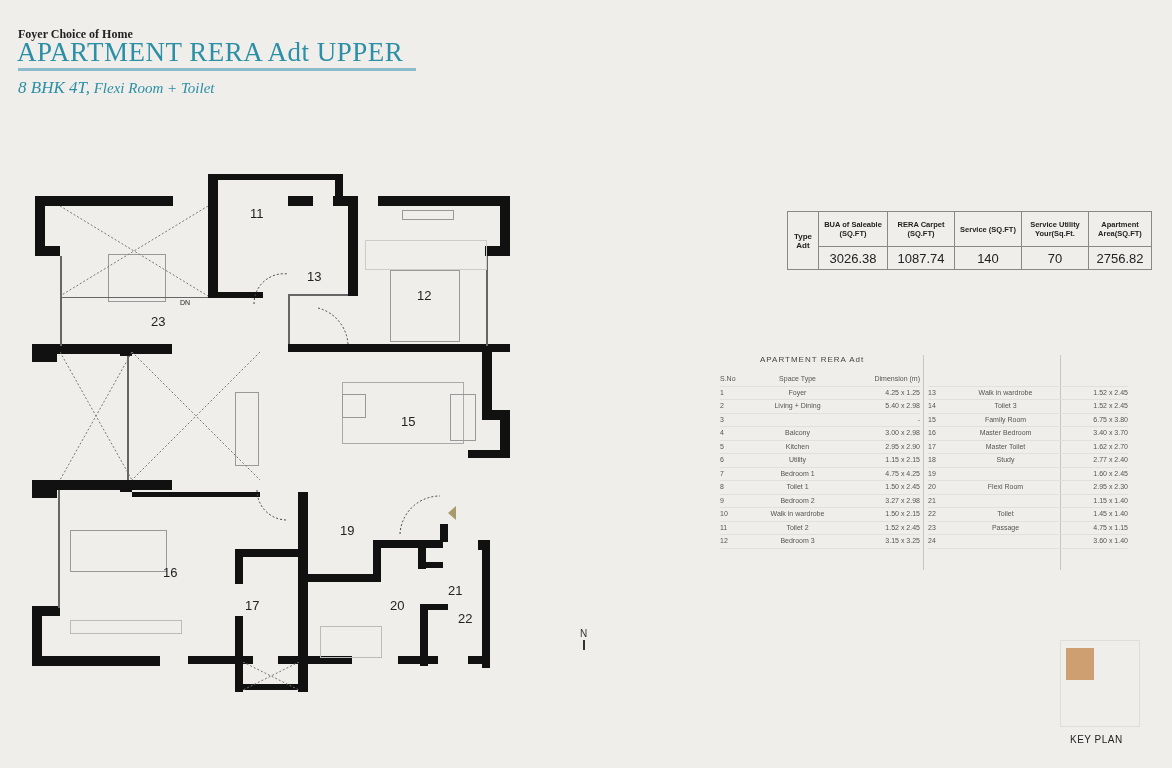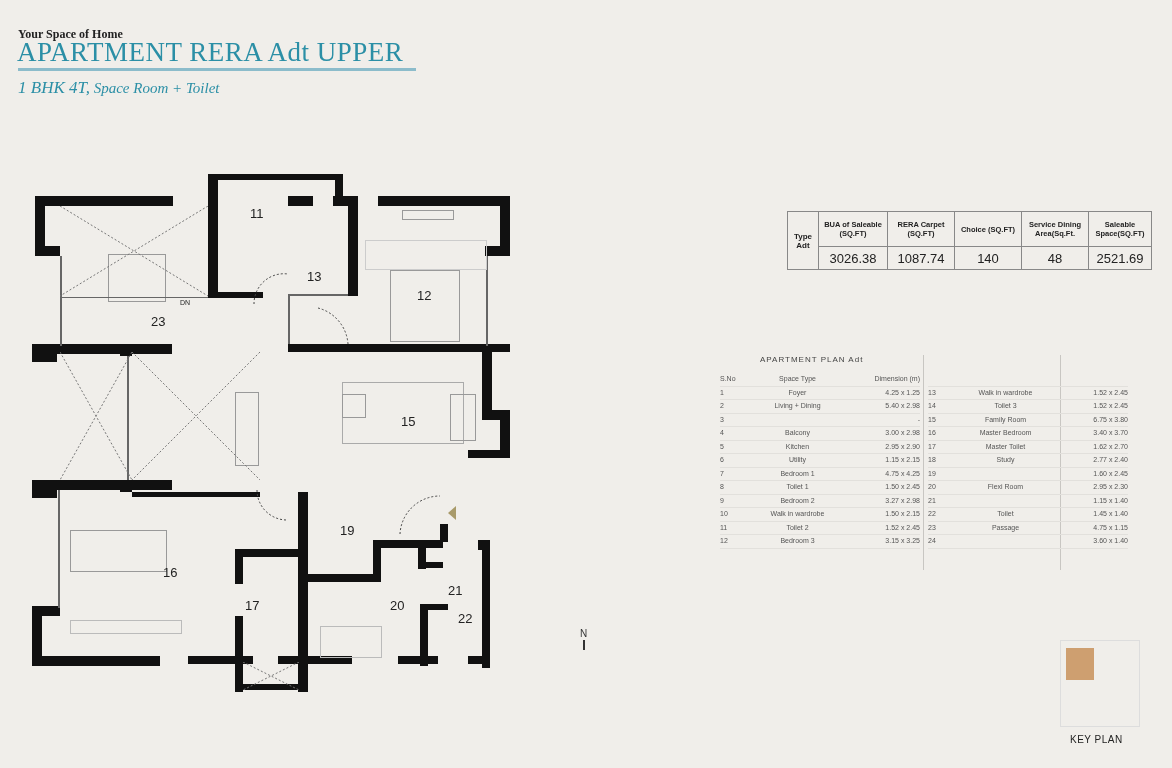--- a/index.html
+++ b/index.html
@@ -33,25 +33,25 @@
   .xbox{position:absolute;}
   .north{position:absolute;left:580px;top:628px;font-size:10px;color:#333;text-align:center;line-height:12px;}
   .keyplan{position:absolute;left:1060px;top:640px;width:68px;height:110px;}
   .keyplan-block{position:absolute;left:6px;top:8px;width:28px;height:32px;background:#c8915a;opacity:0.85;}
   .keyplan-outline{position:absolute;border:1px solid #ddd;}
   .keyplan-label{position:absolute;left:10px;top:94px;font-size:10px;color:#222;letter-spacing:0.5px;white-space:nowrap;}
 </style>
 </head>
 <body>
 
-<div class="tagline">Your Space of Home</div>
+<div class="tagline">Foyer Choice of Home</div>
 <div class="title">APARTMENT RERA Adt UPPER</div>
 <div class="title-rule"></div>
 <div class="subtitle">
-  <span class="big">1 BHK 4T,</span><span> Space Room + Toilet</span>
+  <span class="big">8 BHK 4T,</span><span> Flexi Room + Toilet</span>
 </div>
 
 <div class="plan">
 
   <div class="w" style="left:5px;top:24px;width:138px;height:10px;"></div>
   <div class="w" style="left:5px;top:24px;width:10px;height:60px;"></div>
   <div class="w" style="left:5px;top:74px;width:25px;height:10px;"></div>
   <div class="w" style="left:178px;top:2px;width:10px;height:120px;"></div>
   <div class="w" style="left:178px;top:2px;width:135px;height:6px;"></div>
   <div class="w" style="left:305px;top:2px;width:8px;height:30px;"></div>
@@ -171,36 +171,36 @@
   <div>N</div>
   <div style="width:2px;height:10px;background:#333;margin:0 auto;"></div>
 </div>
 
 <table class="summary">
   <tbody>
       <tr>
     <td class="type hd" rowspan="2" style="width:30px;">Type Adt</td>
     <td class="hd" style="width:68px;">BUA of Saleable (SQ.FT)</td>
     <td class="hd" style="width:66px;">RERA Carpet (SQ.FT)</td>
-    <td class="hd" style="width:66px;">Choice (SQ.FT)</td>
-    <td class="hd" style="width:66px;">Service Dining Area(Sq.Ft.</td>
-    <td class="hd" style="width:62px;">Saleable Space(SQ.FT)</td>
+    <td class="hd" style="width:66px;">Service (SQ.FT)</td>
+    <td class="hd" style="width:66px;">Service Utility Your(Sq.Ft.</td>
+    <td class="hd" style="width:62px;">Apartment Area(SQ.FT)</td>
   </tr>
   <tr>
     <td class="val">3026.38</td>
     <td class="val">1087.74</td>
     <td class="val">140</td>
-    <td class="val">48</td>
-    <td class="val">2521.69</td>
+    <td class="val">70</td>
+    <td class="val">2756.82</td>
   </tr>
 </tbody>
   </table>
 
 <div class="sched">
-  <div class="sched-title">APARTMENT PLAN Adt</div>
+  <div class="sched-title">APARTMENT RERA Adt</div>
   <div class="vline" style="left:203px;top:0;height:215px;"></div>
   <div class="vline" style="left:340px;top:0;height:215px;"></div>
   <div class="col" style="left:0;width:200px;top:18px;">
     <div class="row" style="display:flex;">
       <span style="width:30px;">S.No</span>
       <span style="width:95px;text-align:center;">Space Type</span>
       <span style="width:75px;text-align:right;">Dimension (m)</span>
     </div>
     <div id="left-rows">
         <div class="row" style="display: flex;">

